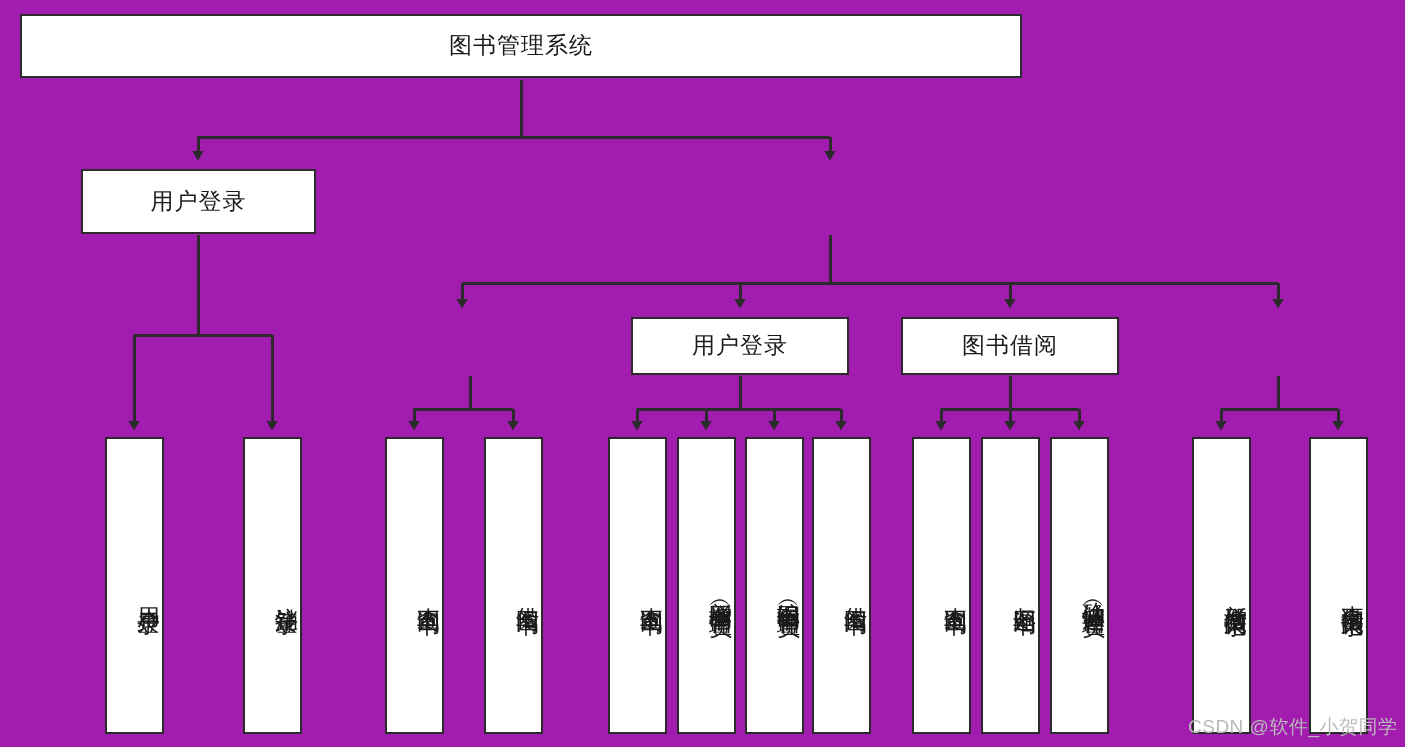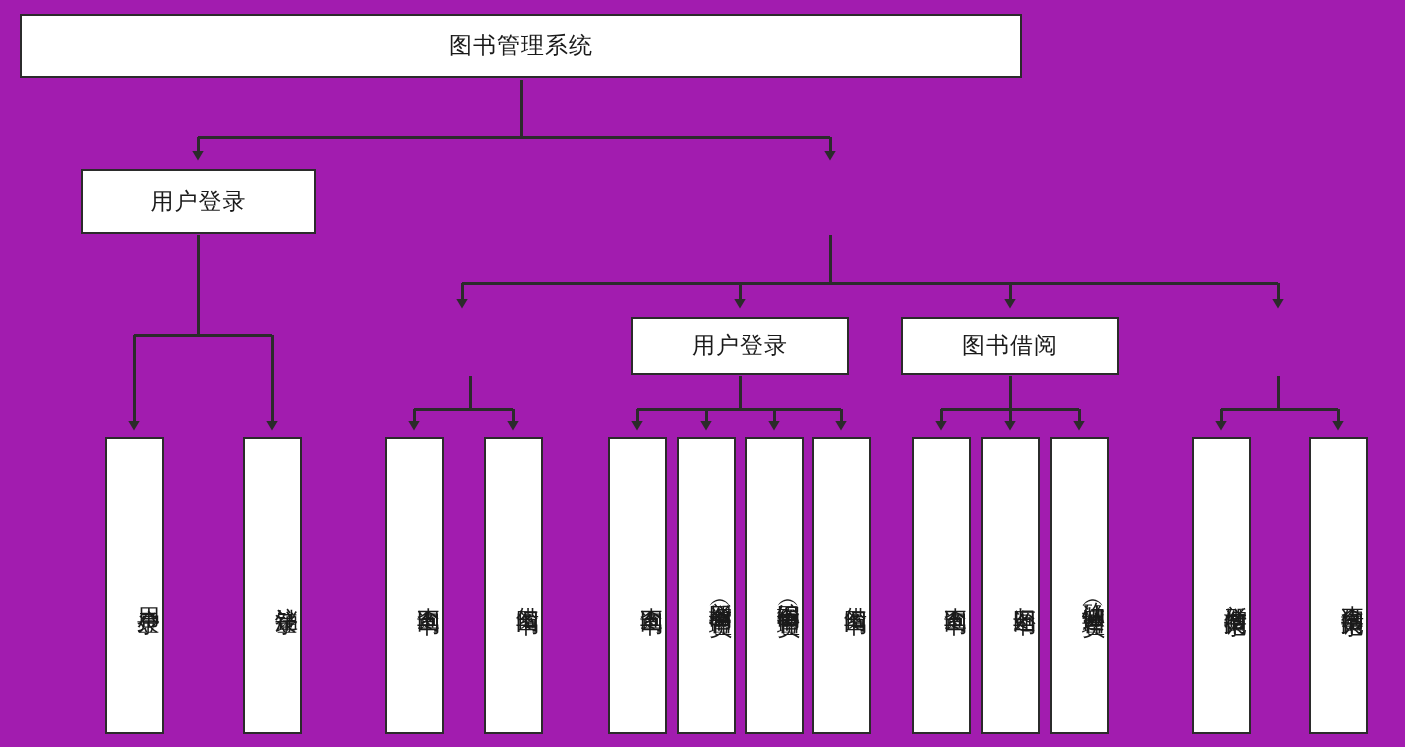--- a/index.html
+++ b/index.html
@@ -170,14 +170,15 @@
     <span class="node-label">确认归还（管理员）</span>
   </div>
 
   <div class="node vert" style="left:1192px; top:437px; width:59px; height:297px;">
     <span class="node-label">新增借阅记录</span>
   </div>
   <div class="node vert" style="left:1309px; top:437px; width:59px; height:297px;">
     <span class="node-label">查询借阅记录</span>
   </div>
 
+  <div class="watermark">CSDN @软件_小贺同学</div>
 
 </div>
 
 </body></html>

